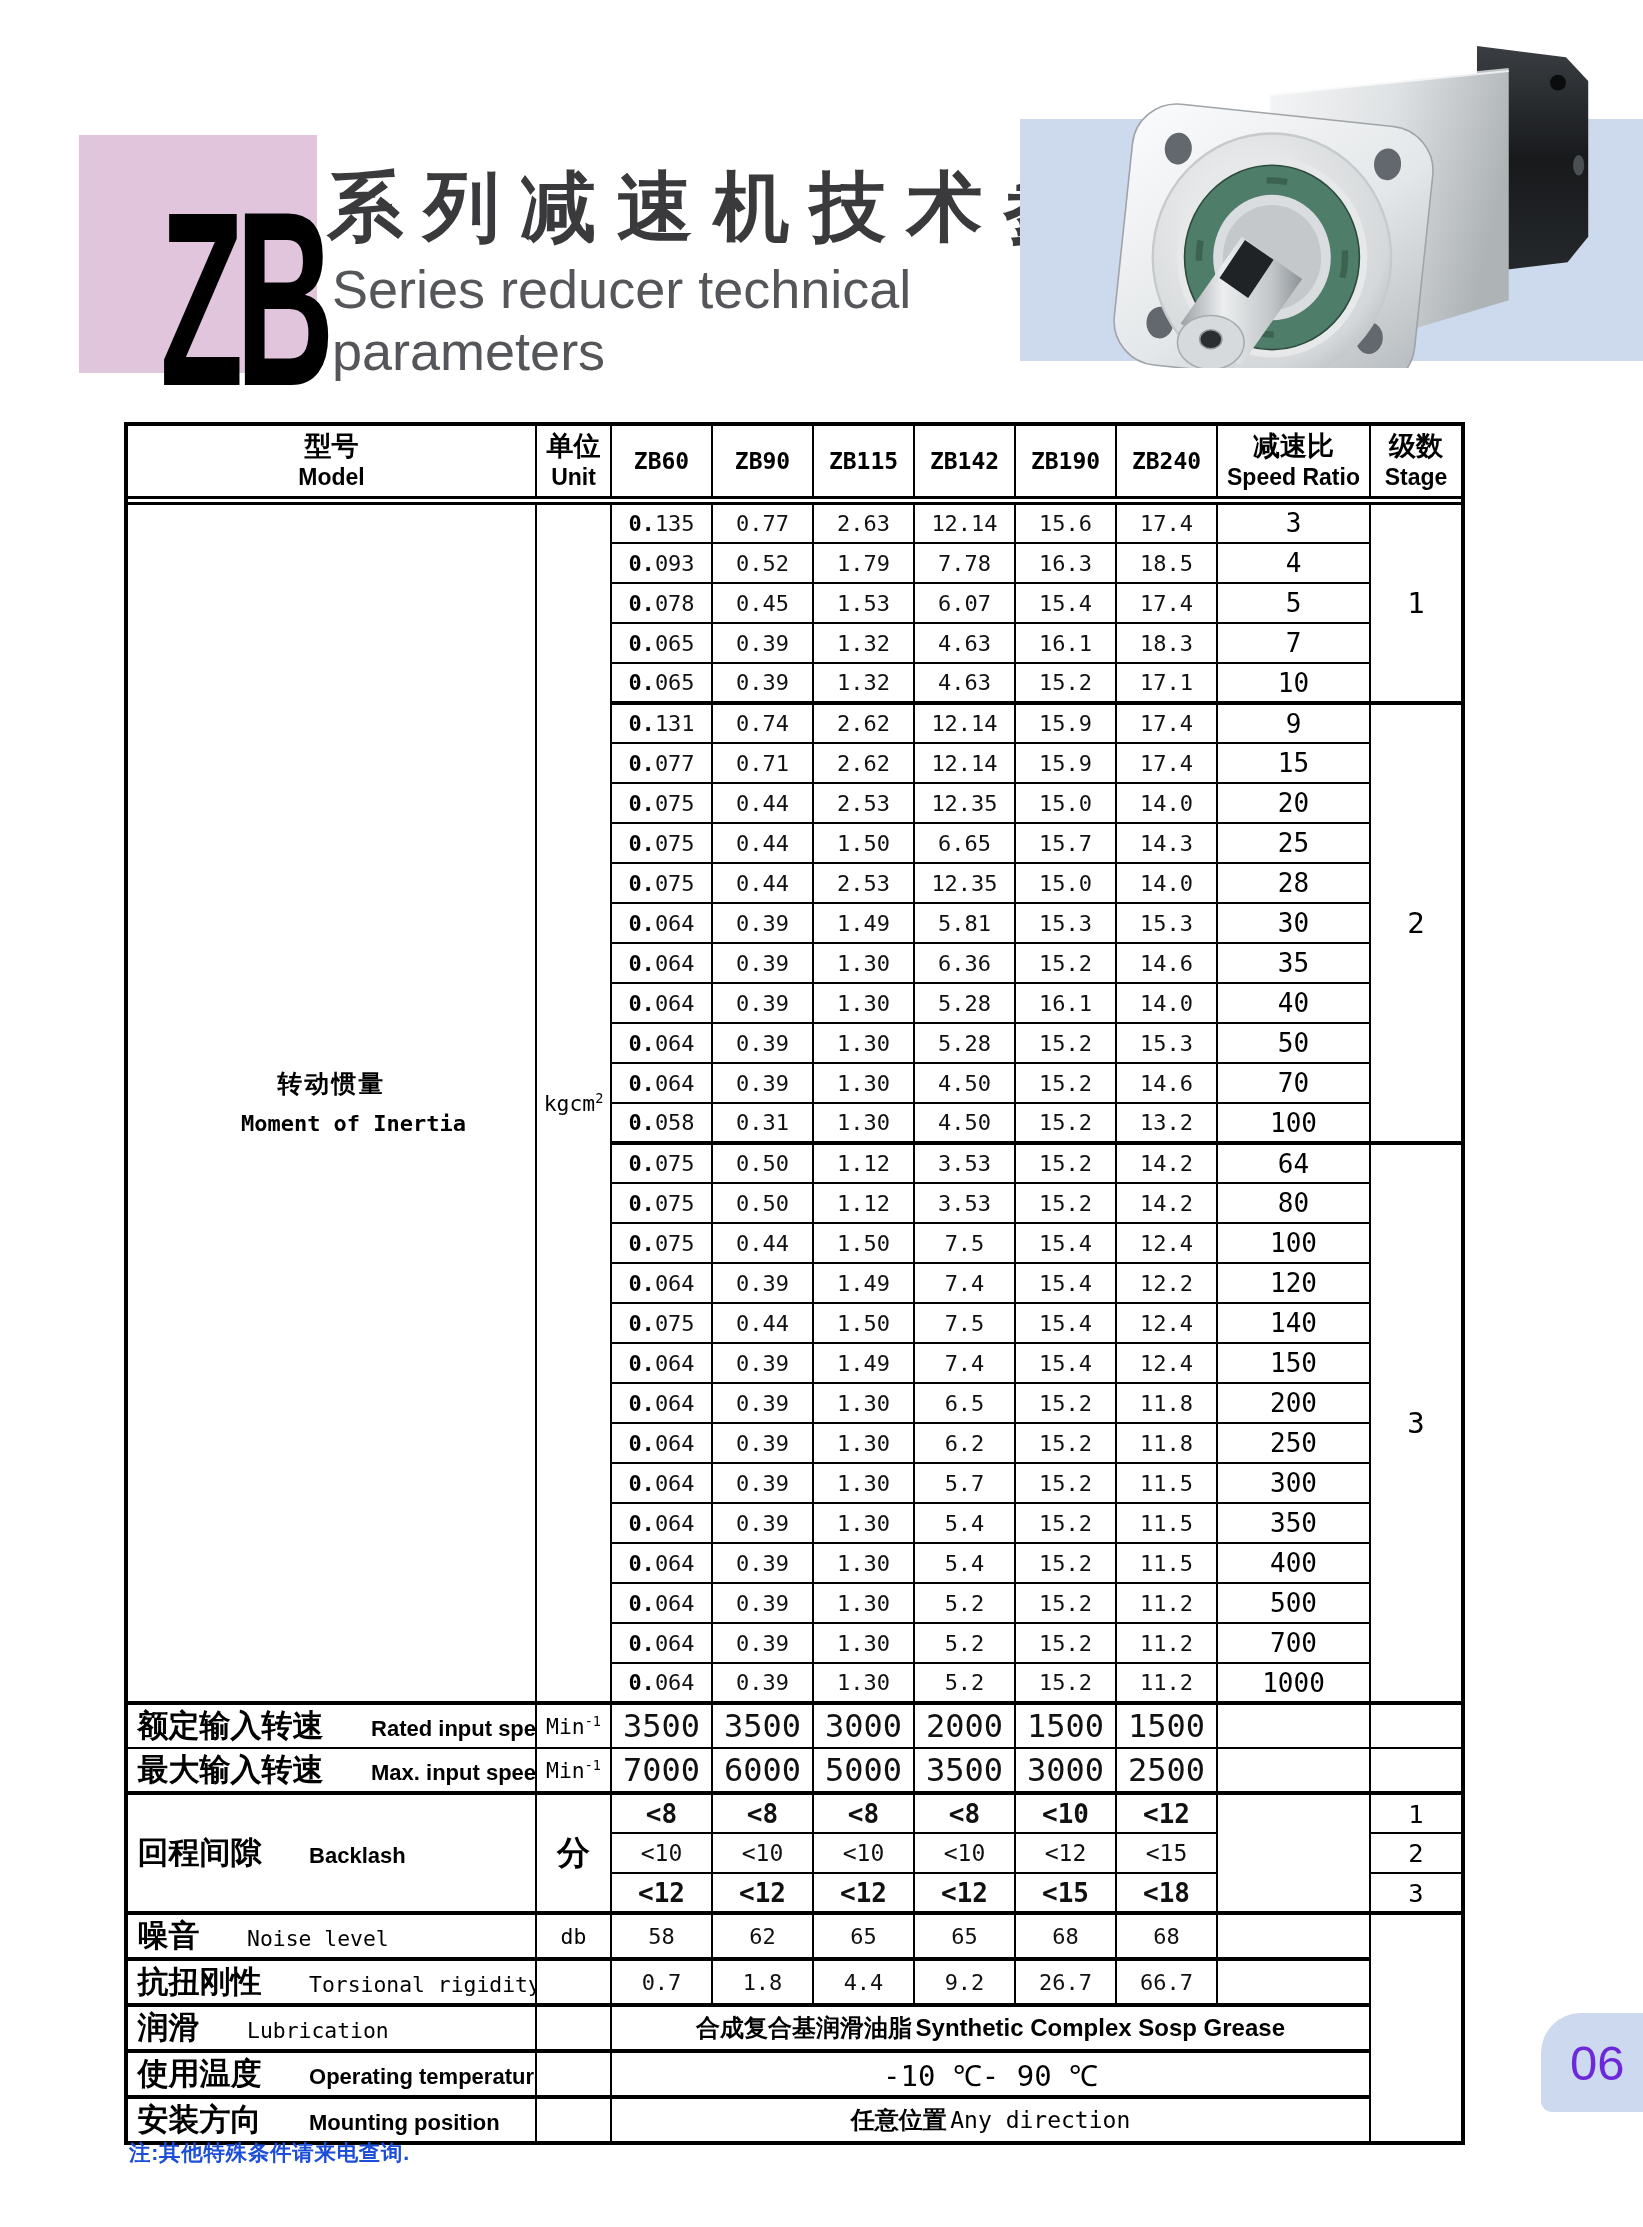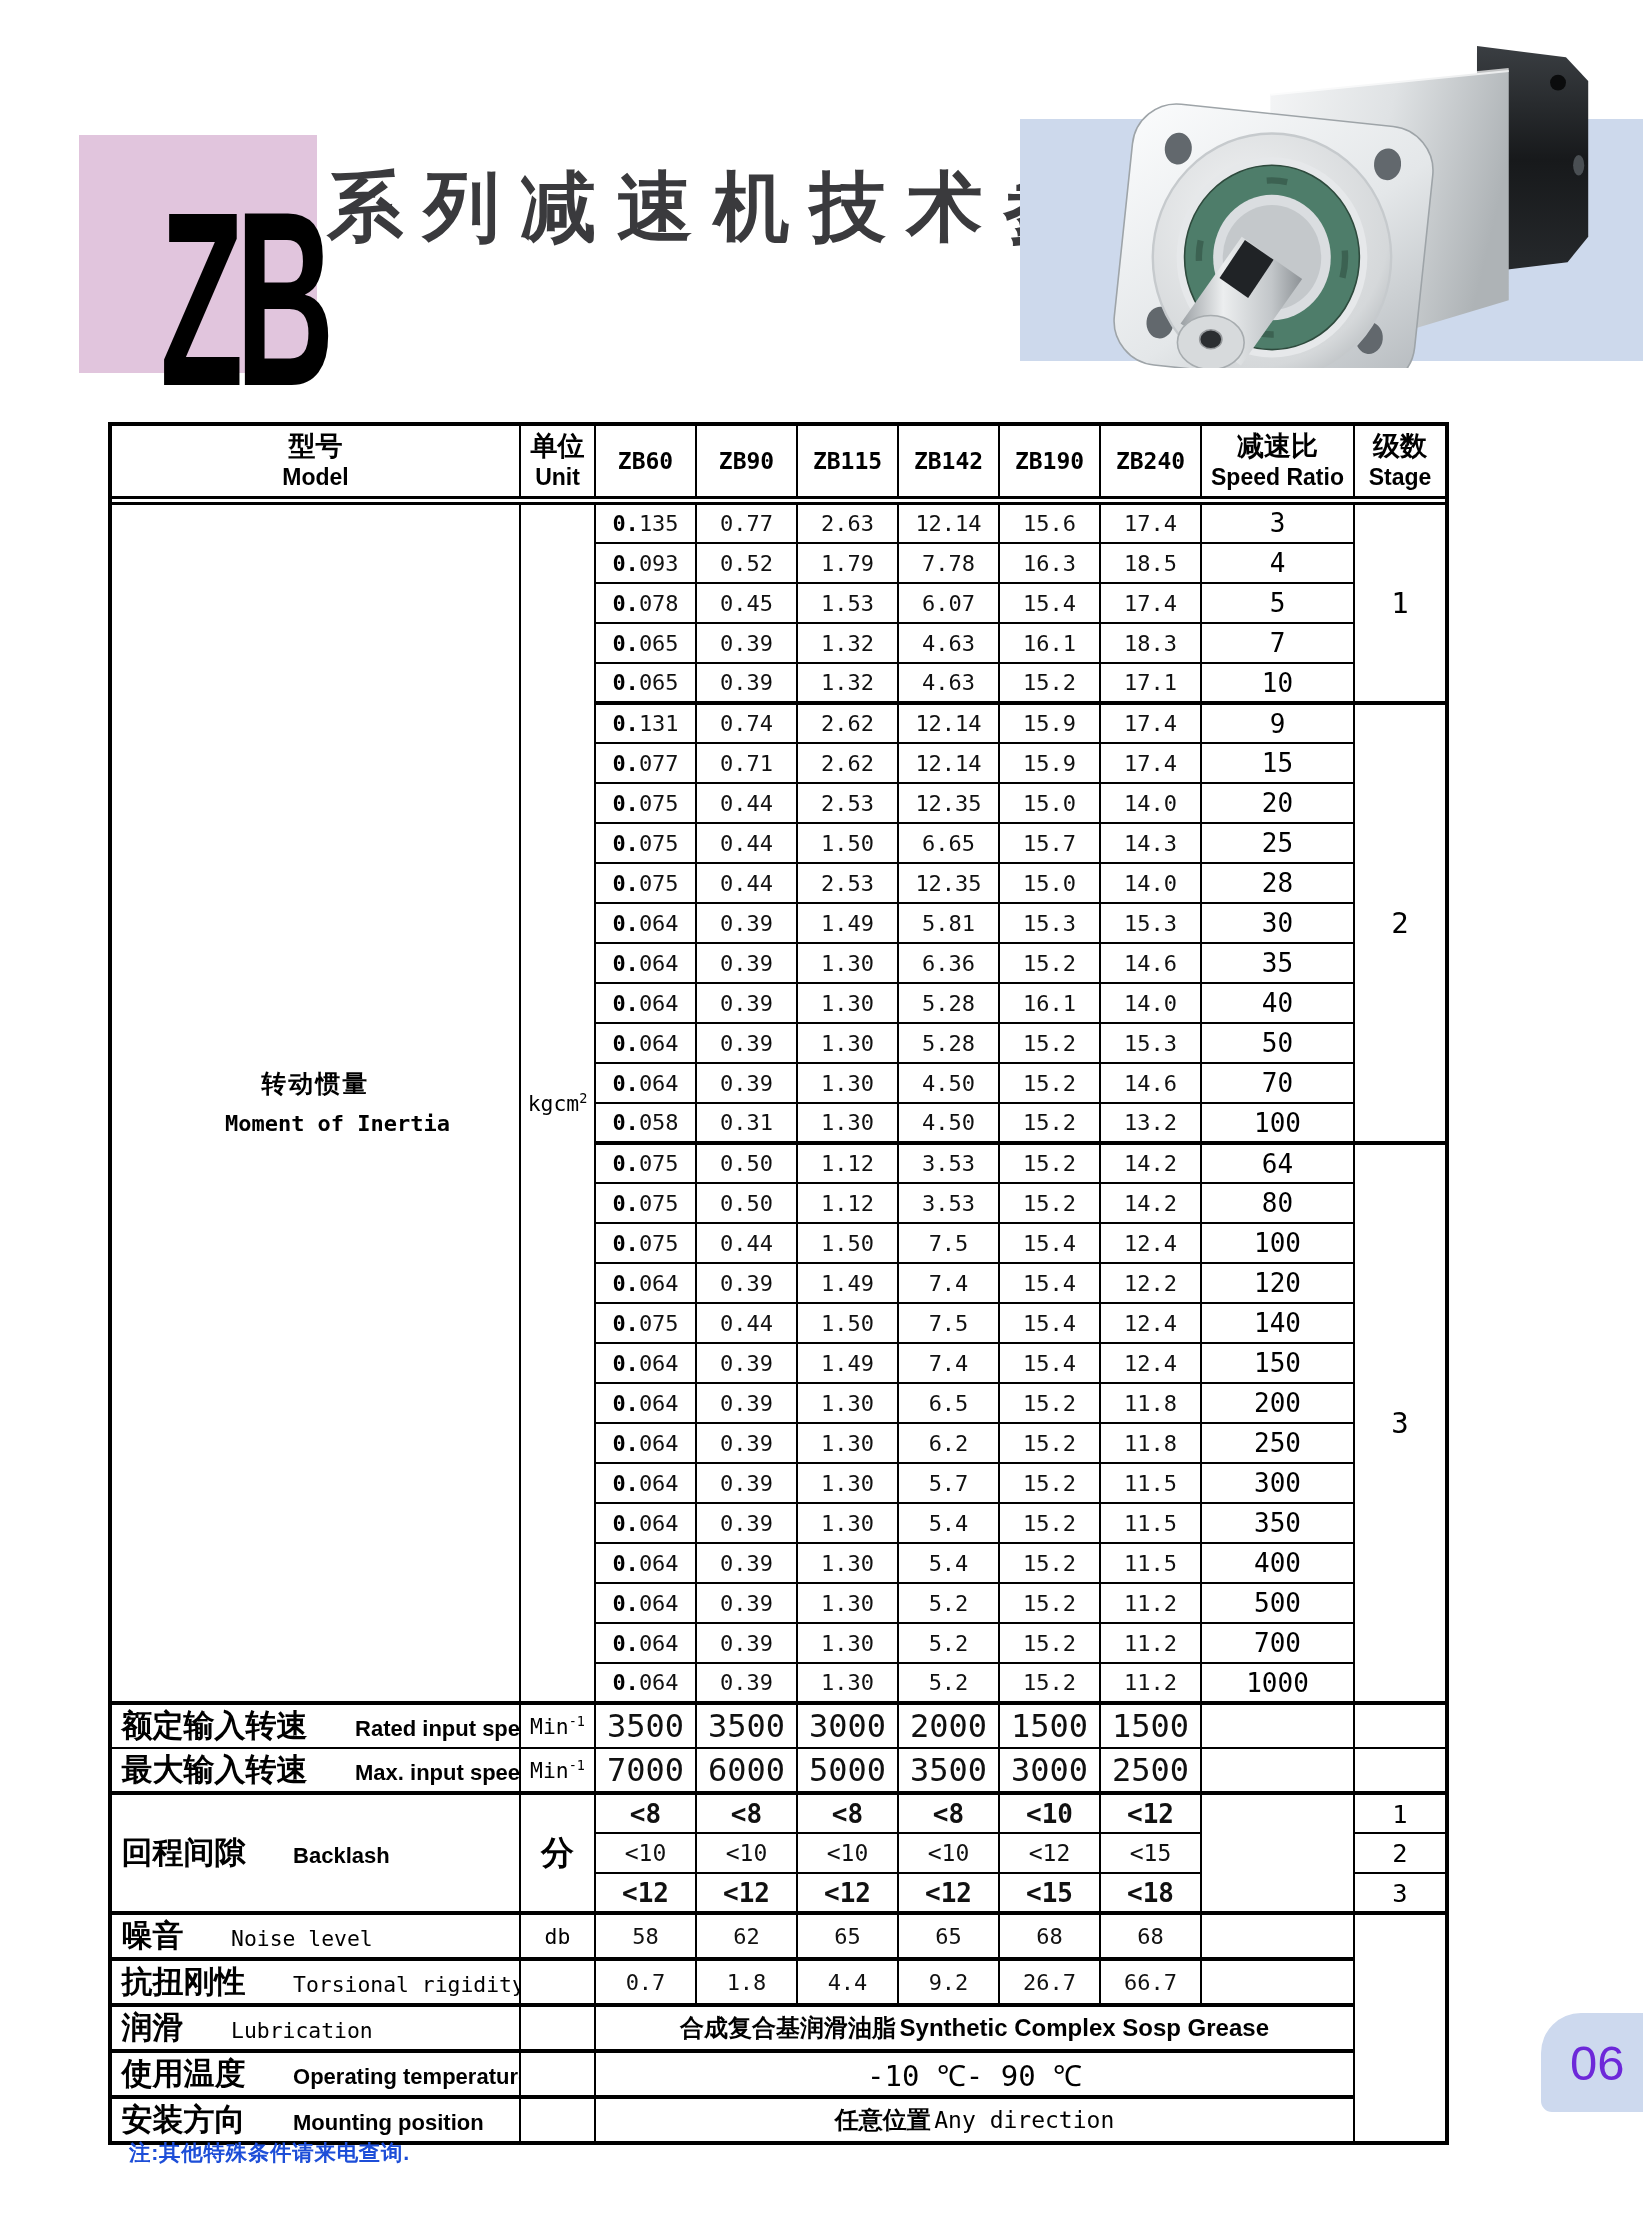--- a/index.html
+++ b/index.html
@@ -11,21 +11,21 @@
   .series-code{position:absolute;left:160px;top:187px;font-size:195px;font-weight:900;line-height:0.9;
         letter-spacing:-11px;transform:scale(0.70,1.28);transform-origin:0 0;color:#000;}
   .title-zh{position:absolute;left:327px;top:157px;font-size:76px;font-weight:700;color:#3a3a3d;
         letter-spacing:20.6px;white-space:nowrap;}
   .title-en{position:absolute;left:332px;top:259px;font-size:54px;line-height:1.14;color:#55565a;}
 
   .photo-panel{position:absolute;left:1020px;top:119px;width:623px;height:242px;background:#cdd9ec;}
   .gearbox{position:absolute;left:1032px;top:38px;width:588px;height:330px;}
 
   
-  table.spec{position:absolute;left:108px;top:422px;width:1340px;border-collapse:collapse;
+  table.spec{position:absolute;left:124px;top:422px;width:1340px;border-collapse:collapse;
         table-layout:fixed;background:#fff;border:4.8px solid #000;}
   .spec th,.spec td{border:2.4px solid #000;padding:0;text-align:center;vertical-align:middle;overflow:hidden;}
   .spec thead tr{height:73px;}
   .spec thead th{border-bottom:0;font-weight:700;}
   .h-zh{display:block;font-size:27px;font-weight:700;line-height:1.25;}
   .h-en{display:block;font-size:23px;font-weight:700;line-height:1.2;}
   th.cadh{font-family:"DejaVu Sans Mono",monospace;font-weight:400;font-size:23px;}
 
   tr.hsep td{height:3.2px;border-top:3.2px solid #000;border-bottom:3.2px solid #000;border-left:0;border-right:0;padding:0;}
 
@@ -72,20 +72,24 @@
   .page-badge span{font-size:49px;color:#6d28d9;font-weight:400;}
 </style>
 </head>
 <body>
 
 <div class="page">
 
   <div class="pink-block"></div>
   <div class="series-code">ZB</div>
   <div class="title-zh">系列减速机技术参数</div>
+  <div class="title-en">
+    <div>Series reducer technical</div>
+    <div>parameters</div>
+  </div>
 
   <div class="photo-panel"></div>
   <svg class="gearbox" viewBox="0 0 740 415" aria-hidden="true">
     <defs>
       <linearGradient id="gBody" x1="0" y1="0" x2="1" y2="0.3">
         <stop offset="0" stop-color="#f4f5f6"></stop>
           <stop offset="0.5" stop-color="#dfe2e4"></stop>
           <stop offset="1" stop-color="#aeb3b6"></stop>
       </linearGradient>
       <linearGradient id="gFlange" x1="0" y1="0" x2="1" y2="1">

